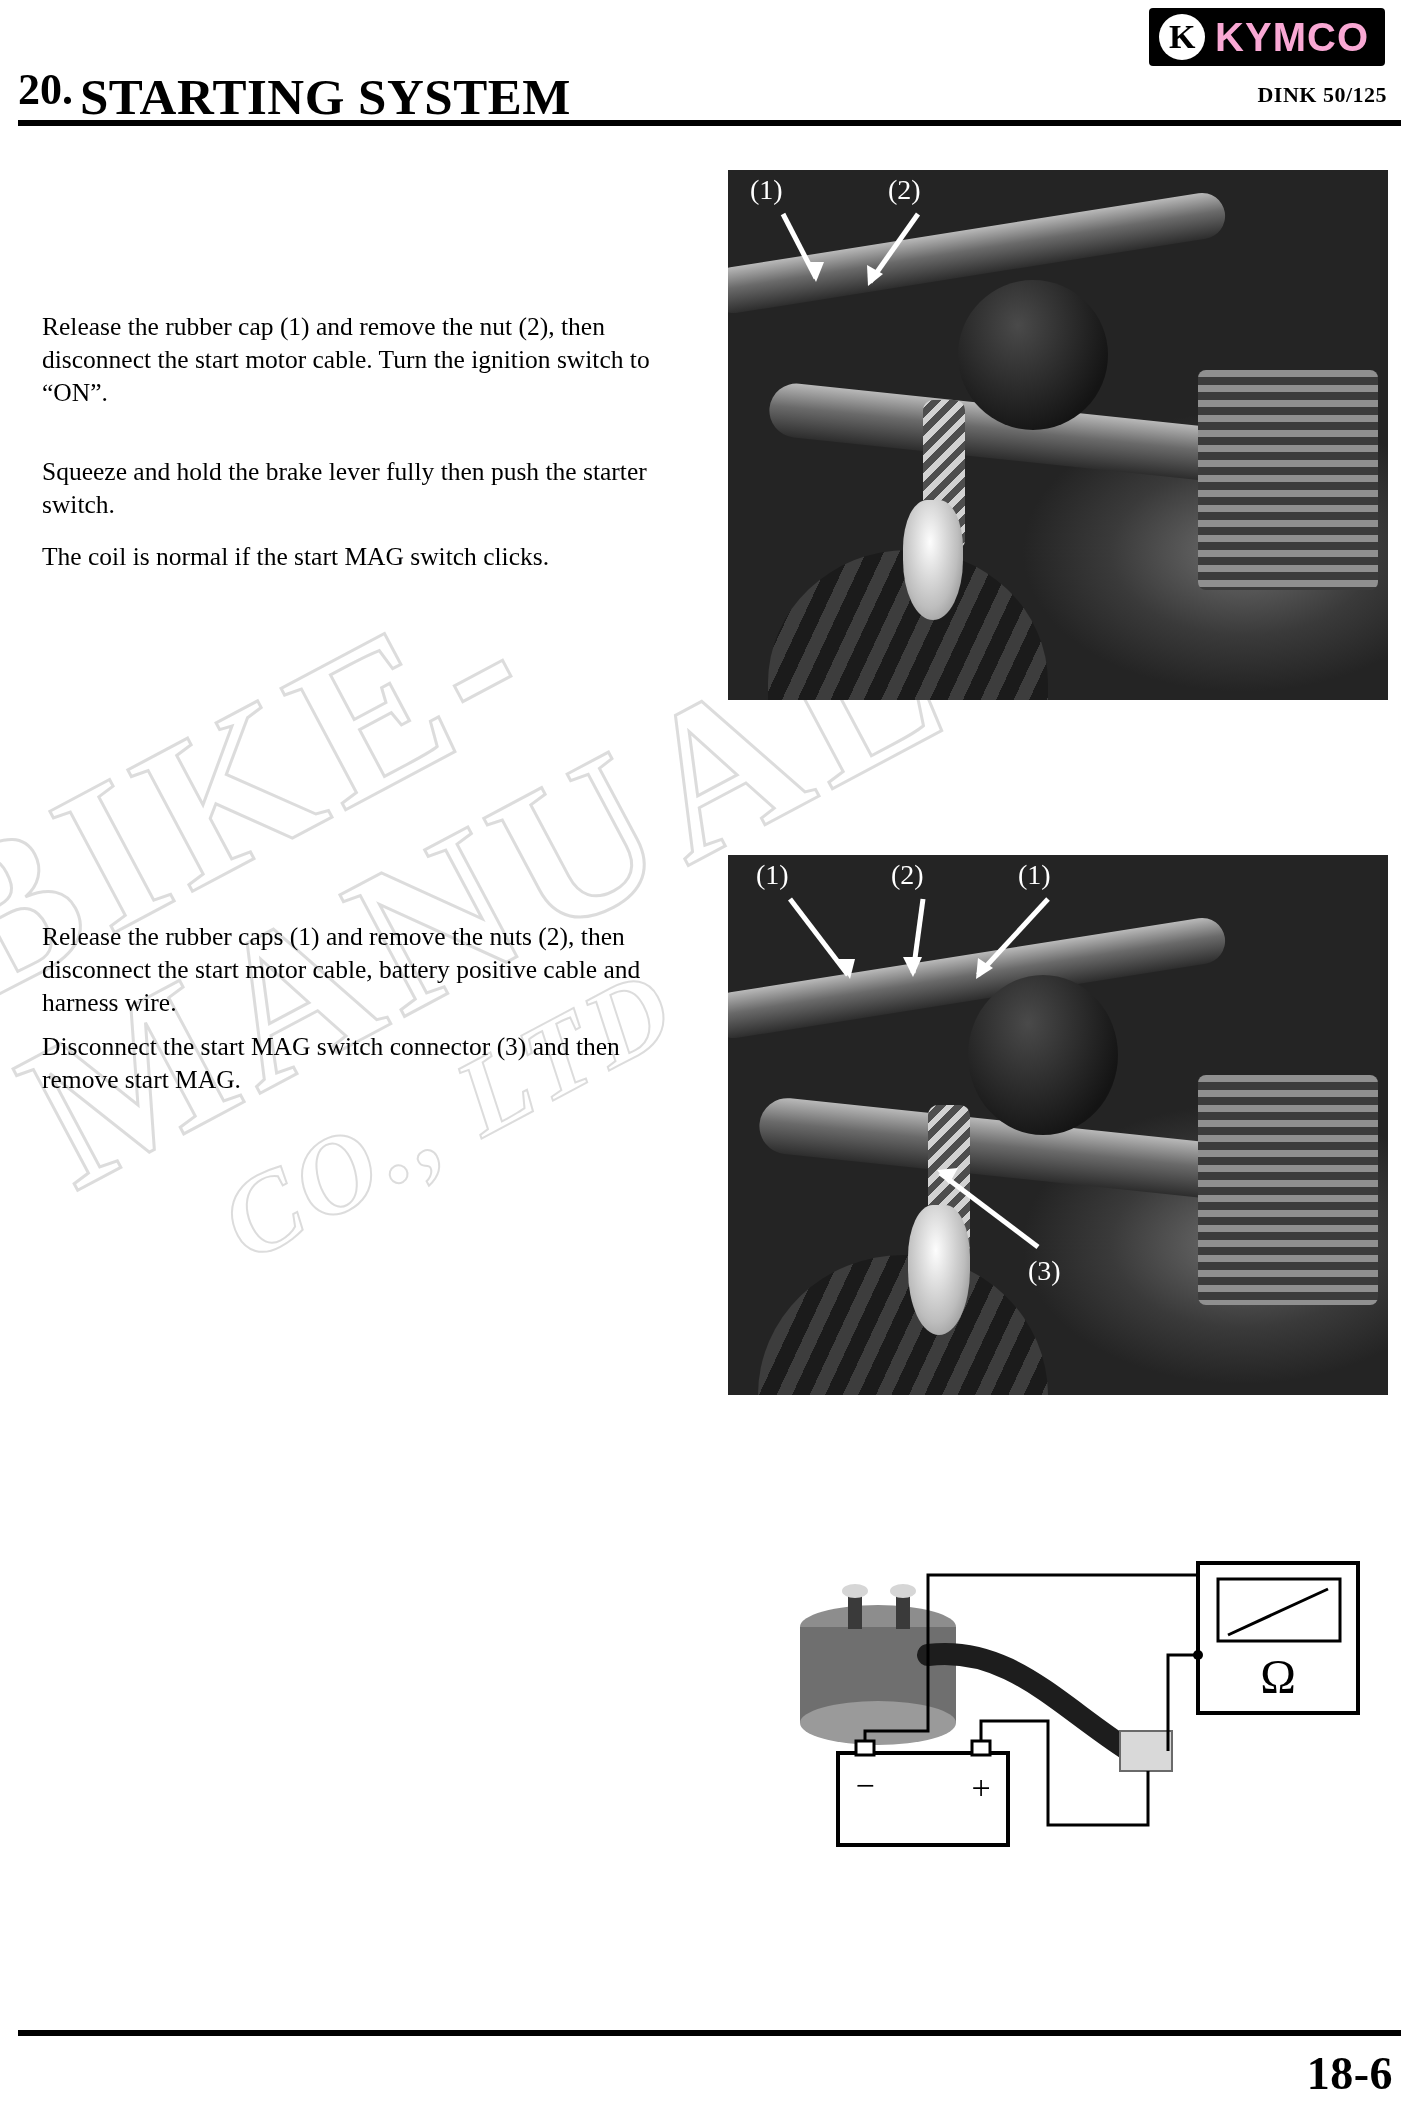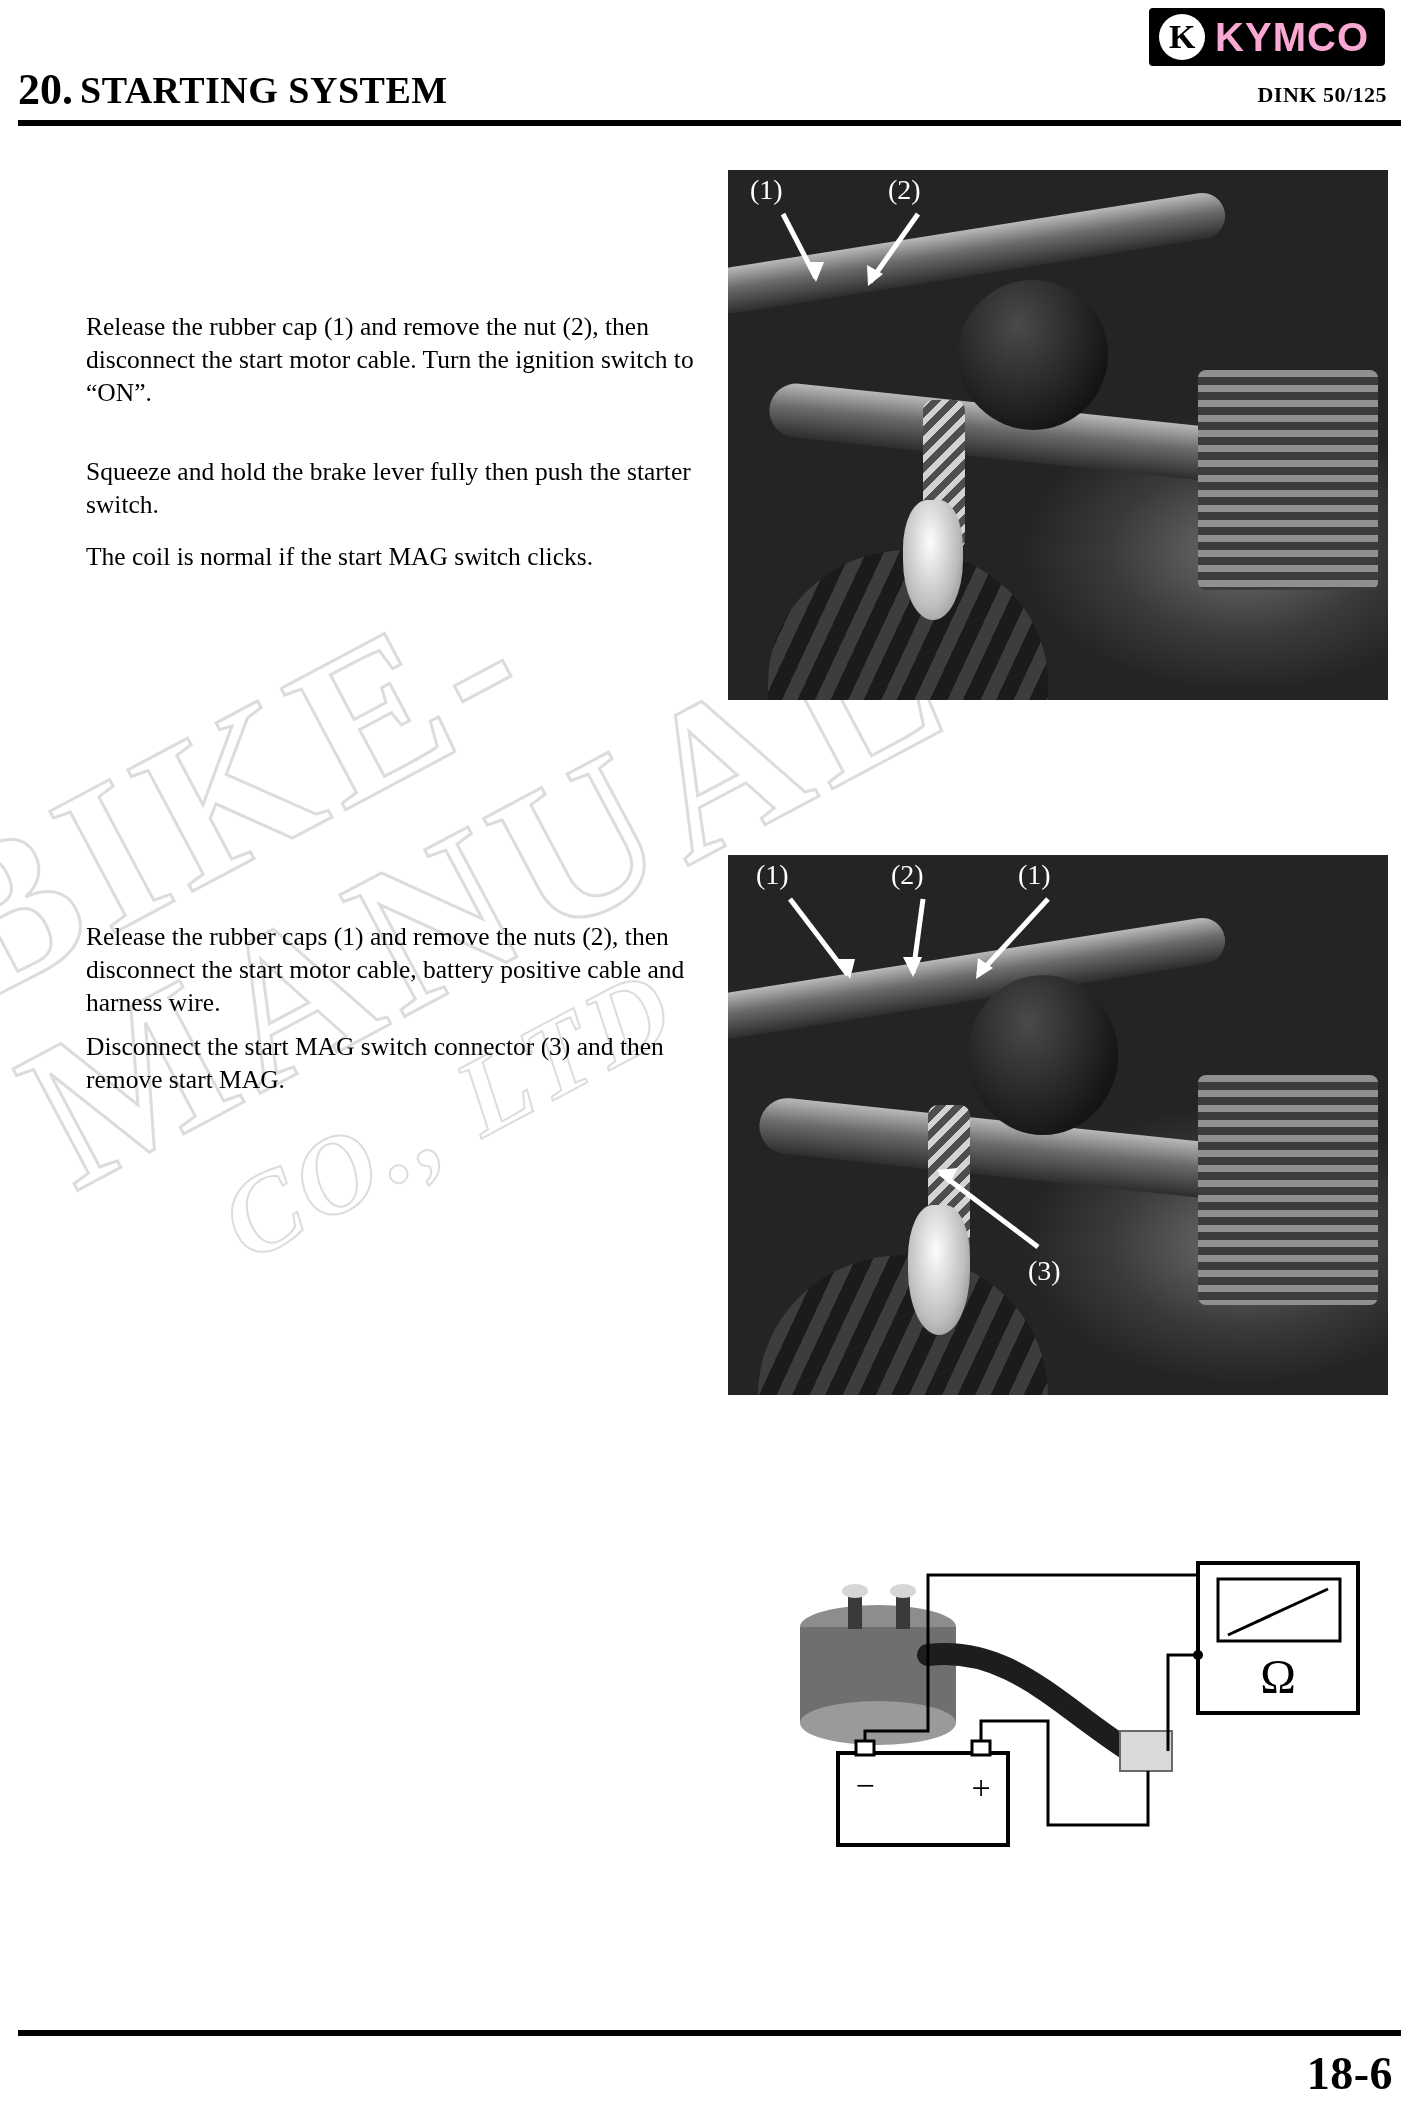--- a/index.html
+++ b/index.html
@@ -68,21 +68,21 @@
     left: 0;
     top: -4px;
     font-size: 44px;
     font-weight: bold;
     font-family: "Liberation Serif", serif;
   }
   .chapter-title {
     position: absolute;
     left: 62px;
     top: 0px;
-    font-size: 38px;
+    font-size: 51px;
     font-weight: bold;
     letter-spacing: 0.5px;
   }
   .model-label {
     position: absolute;
     right: 14px;
     top: 14px;
     font-size: 22px;
     font-weight: bold;
     letter-spacing: 0.5px;
@@ -136,21 +136,20 @@
     font-size: 29px;
     font-weight: bold;
     letter-spacing: 0.4px;
   }
   .para {
     position: absolute;
     left: 42px;
     width: 640px;
     font-size: 25.5px;
     line-height: 1.30;
-    margin-left: 44px;
   }
   .p1 { top: 310px; }
   .p2 { top: 455px; }
   .p3 { top: 540px; }
   .p4 { top: 920px; }
   .p5 { top: 1030px; }
   .p6 { top: 1545px; width: 630px; }
   .p7 { top: 1730px; width: 630px; }
 
   

